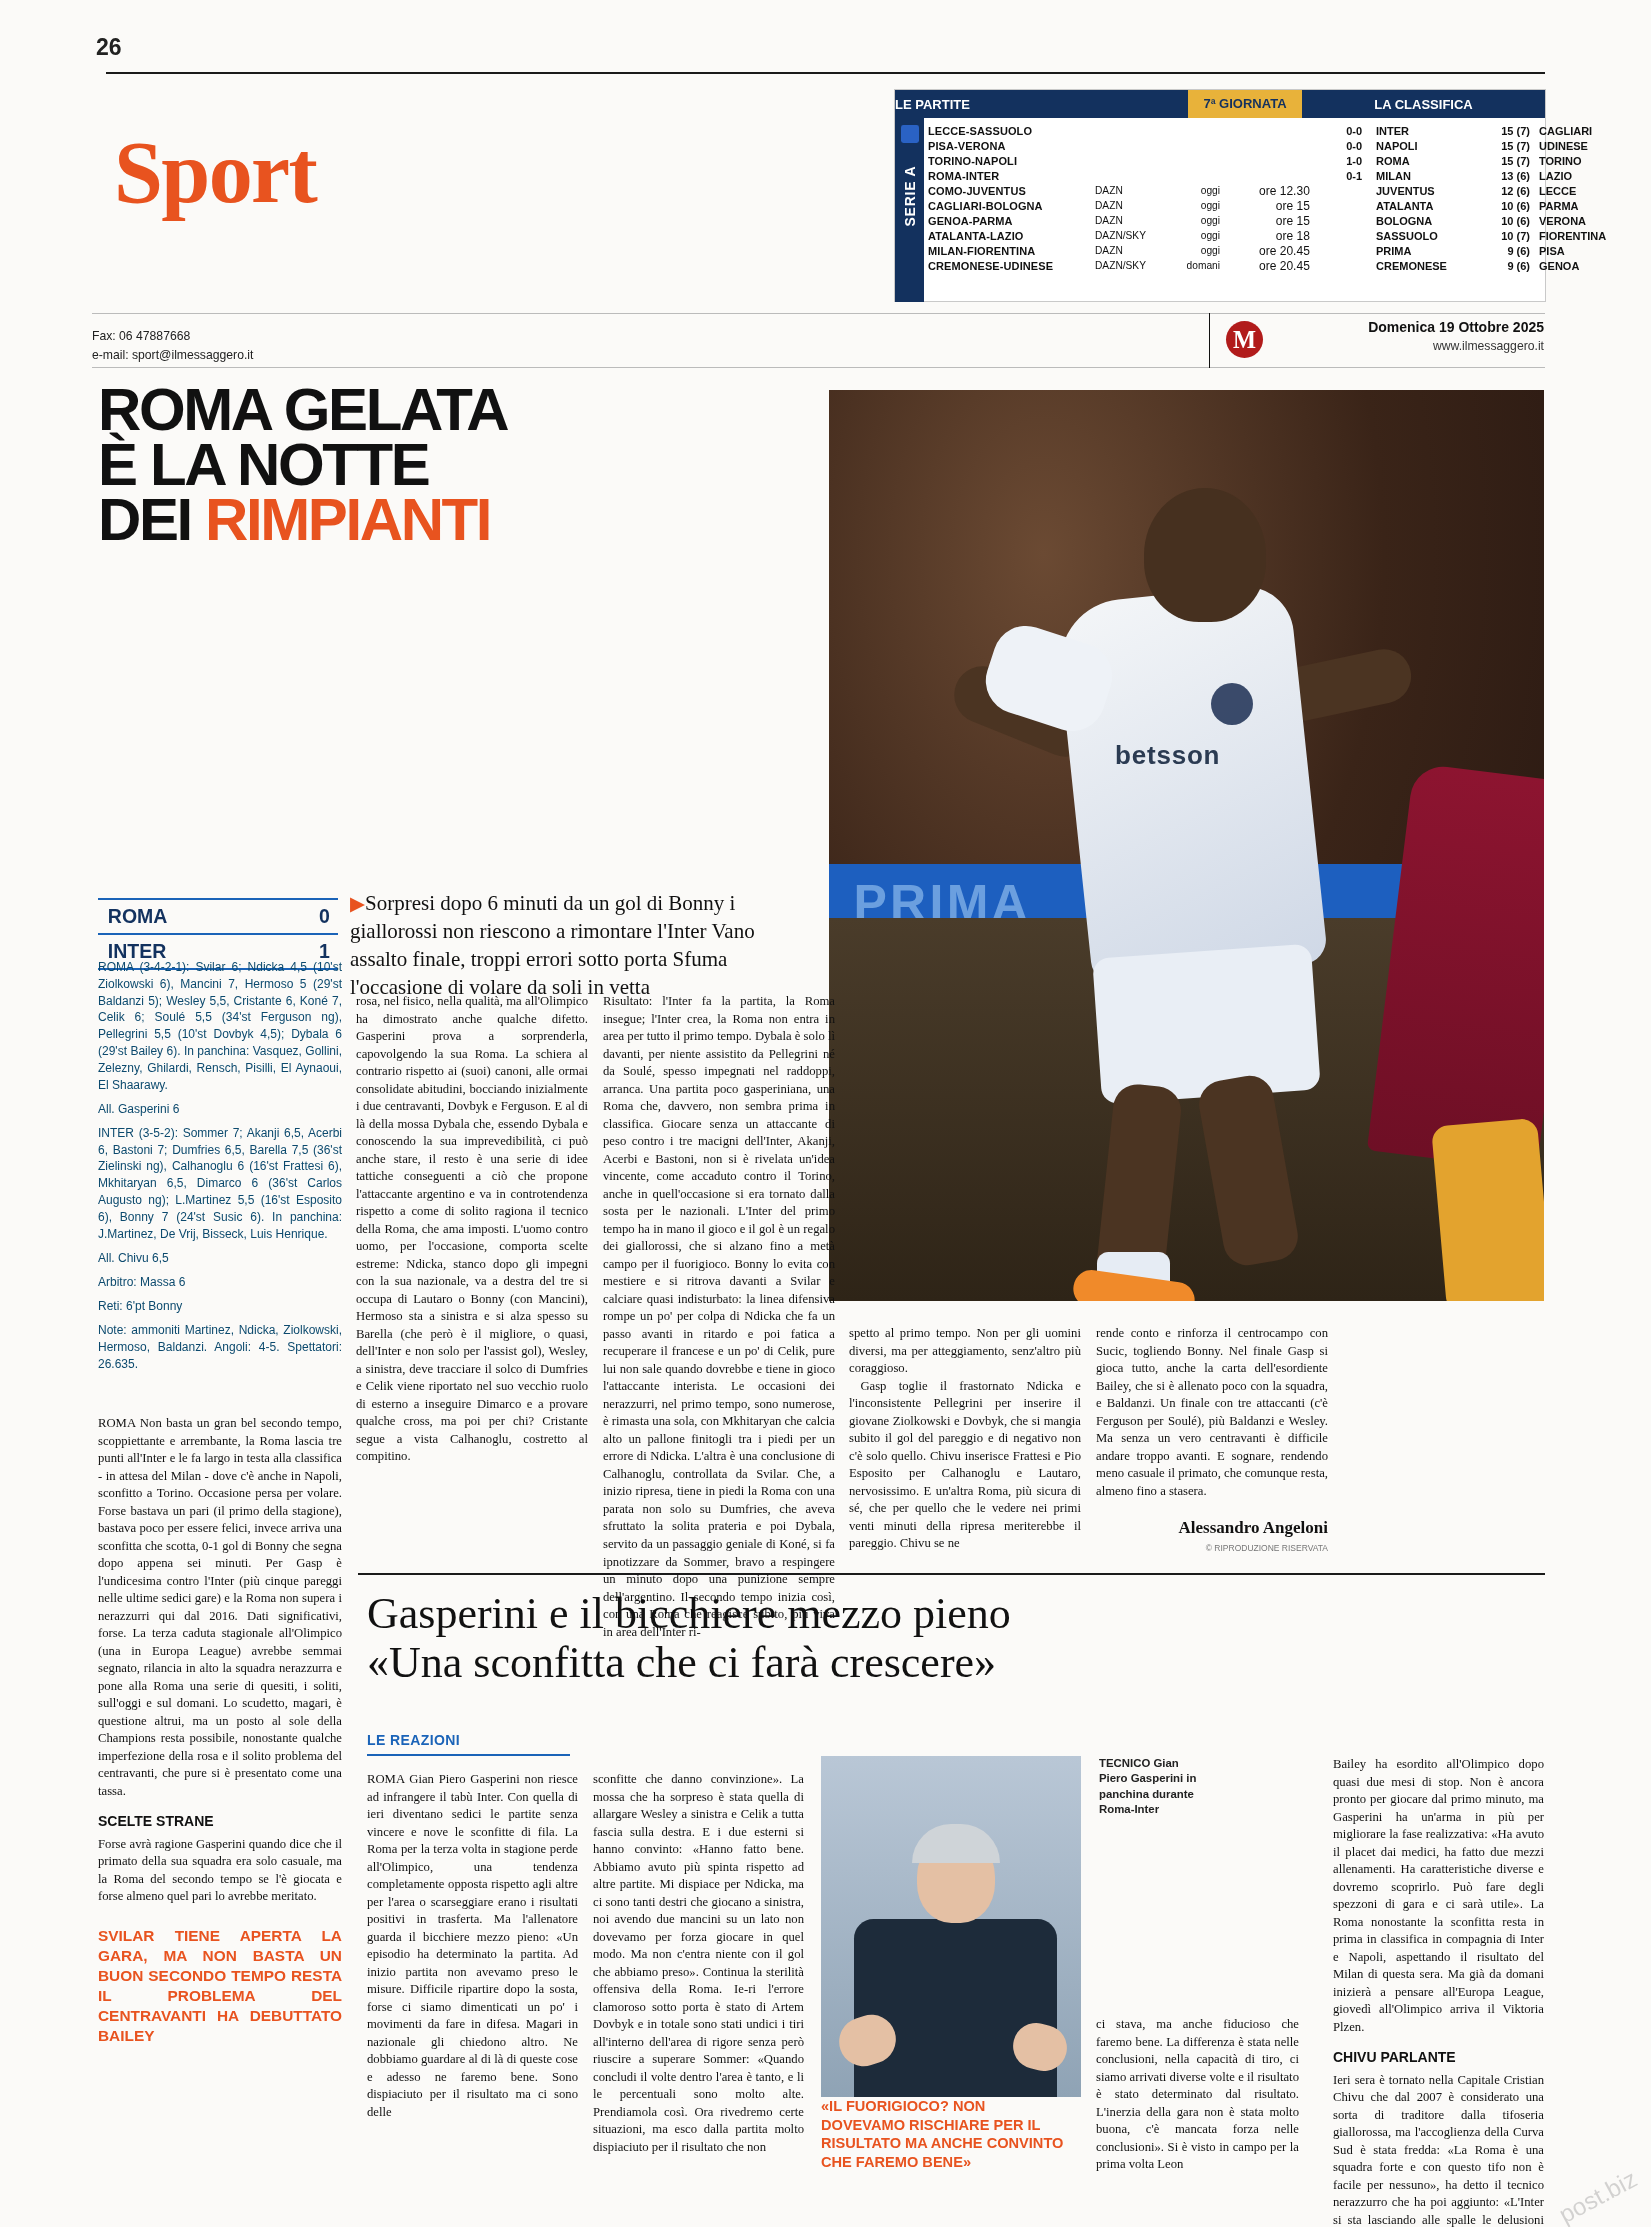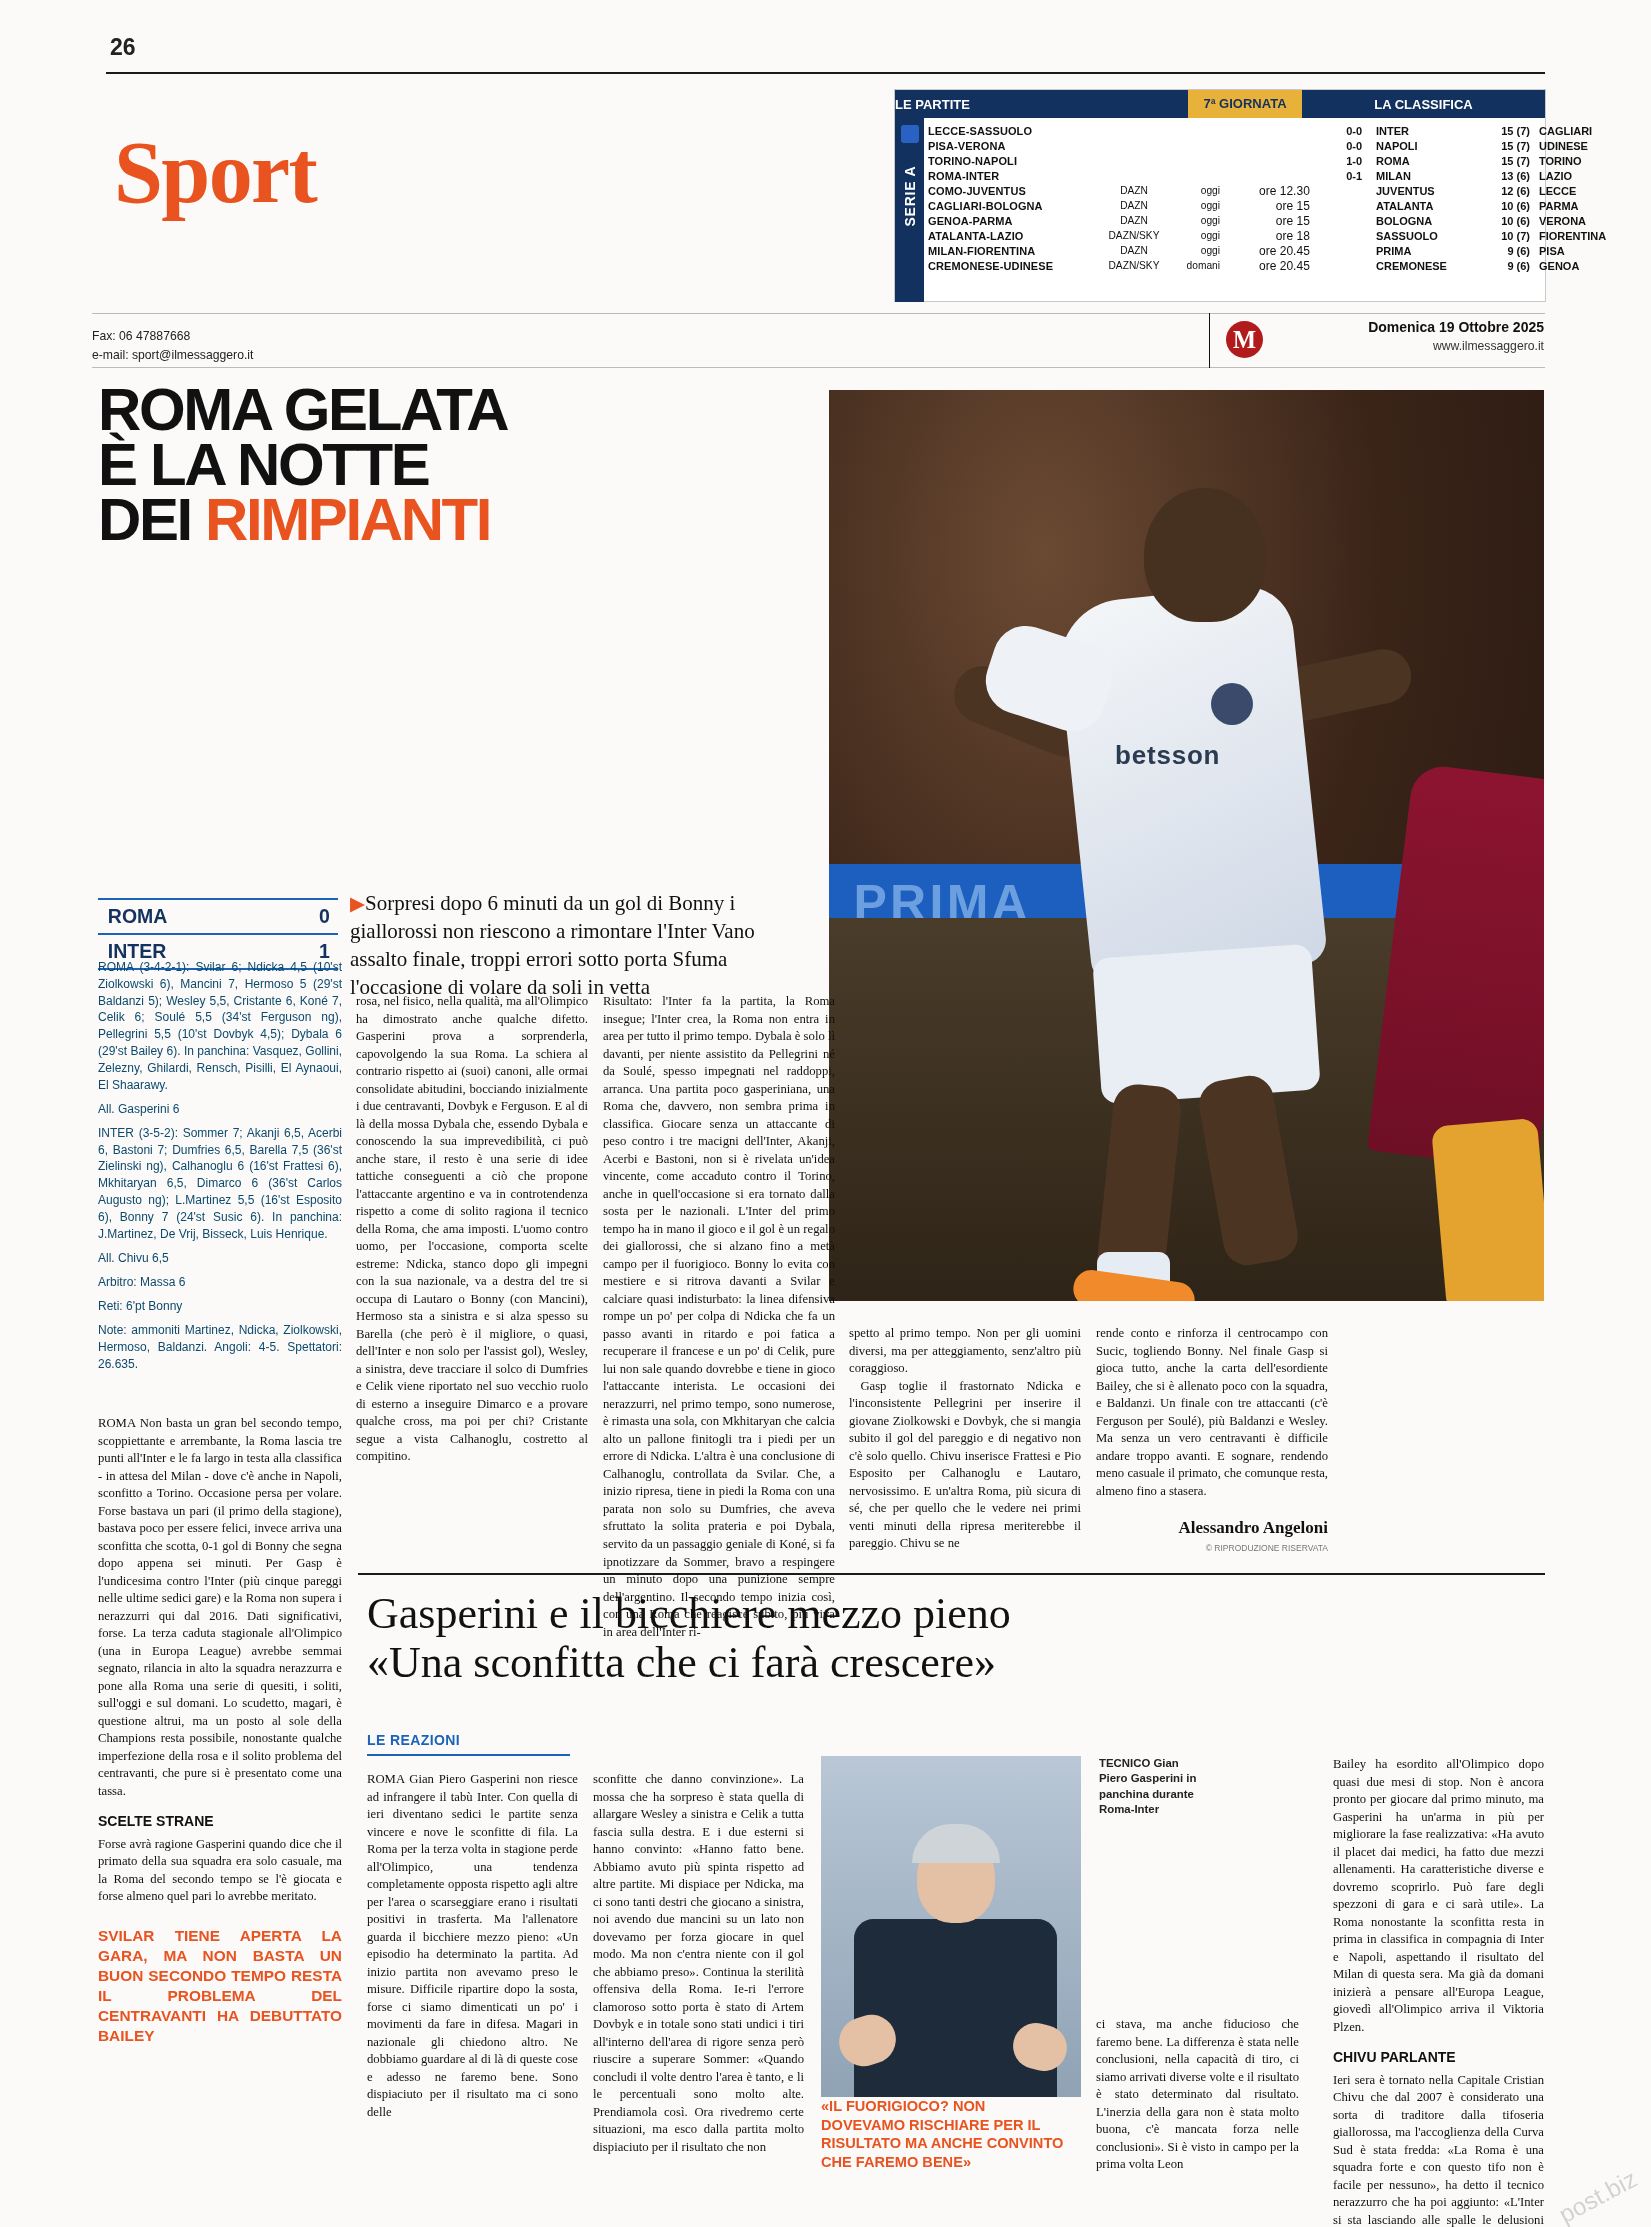--- a/index.html
+++ b/index.html
@@ -1,20 +1,20 @@
 <!DOCTYPE html>
 <html style="font-size:13px"><head>
 <meta charset="utf-8">
 <style>
   html,body{margin:0;padding:0;background:#f2f0ed;}
   body{width:1651px;height:2227px;font-family:"Liberation Serif",serif;color:#111;}
   .page{position:relative;width:1651px;height:2227px;background:#fbfaf8;overflow:hidden;}
 
   
-  .folio{position:absolute;left:110px;top:34px;font-family:"Liberation Sans",sans-serif;font-weight:bold;font-size:23px;color:#222;}
+  .folio{position:absolute;left:96px;top:34px;font-family:"Liberation Sans",sans-serif;font-weight:bold;font-size:23px;color:#222;}
   .toprule{position:absolute;left:106px;top:72px;width:1439px;height:1.6px;background:#1a1a1a;}
 
   .masthead{position:absolute;left:114px;top:122px;font-family:"Liberation Serif",serif;font-weight:bold;font-size:88px;color:#e8531f;letter-spacing:-1.6px;}
 
   .contacts{position:absolute;left:92px;top:327px;font-family:"Liberation Sans",sans-serif;font-size:12.2px;color:#222;line-height:1.55;}
 
   .dateline{position:absolute;left:1211px;top:319px;width:333px;}
   .dateline .d1{font-family:"Liberation Sans",sans-serif;font-weight:bold;font-size:14px;text-align:right;}
   .dateline .d2{font-family:"Liberation Sans",sans-serif;font-size:12.2px;text-align:right;color:#333;margin-top:4.1px;}
   .mlogo{position:absolute;left:1226px;top:321px;width:37px;height:37px;border-radius:50%;background:#b11b1b;color:#fff;font-family:"Liberation Serif",serif;font-weight:bold;font-size:24.4px;display:flex;align-items:center;justify-content:center;}
@@ -26,21 +26,21 @@
   .resbox .hdr .h1{flex:0 0 293px;text-align:left;}
   .resbox .hdr .h2{flex:0 0 114px;text-align:center;background:#e8b23a;color:#13315e;height:28px;line-height:28px;}
   .resbox .hdr .h3{flex:1;text-align:center;}
   .serie{position:absolute;left:0;top:28px;width:29px;height:184px;background:#13315e;color:#fff;}
   .serie .vtxt{position:absolute;left:-50px;top:70px;width:130px;transform:rotate(-90deg);text-align:center;font-family:"Liberation Sans",sans-serif;font-weight:bold;font-size:14px;letter-spacing:0.8px;}
   .serie .badge{position:absolute;left:5.7px;top:6.5px;width:18px;height:18px;border-radius:2.4px;background:#2a62c4;}
 
   .matches{position:absolute;left:33px;top:33px;width:439px;font-family:"Liberation Sans",sans-serif;font-size:11px;}
   .mrow{display:flex;align-items:center;height:15px;}
   .mrow .nm{flex:0 0 167px;font-weight:bold;letter-spacing:0.1px;}
-  .mrow .bc{flex:0 0 78px;text-align:center;font-size:10.2px;}
+  .mrow .bc{flex:0 0 78px;text-align:left;font-size:10.2px;}
   .mrow .dy{flex:0 0 47px;text-align:right;font-size:10.2px;}
   .mrow .hr{flex:1;text-align:right;font-size:12px;padding-right:3.3px;}
   .mrow .sc{flex:0 0 49px;text-align:right;font-weight:bold;font-size:11px;padding-right:4.9px;}
 
   .standings{position:absolute;left:481px;top:33px;width:325px;font-family:"Liberation Sans",sans-serif;font-size:11px;}
   .scol{position:absolute;top:0;width:154px;}
   .scol.left{left:0;}
   .scol.right{left:163px;}
   .srow{display:flex;height:15px;align-items:center;}
   .srow .t{flex:1;font-weight:bold;}

